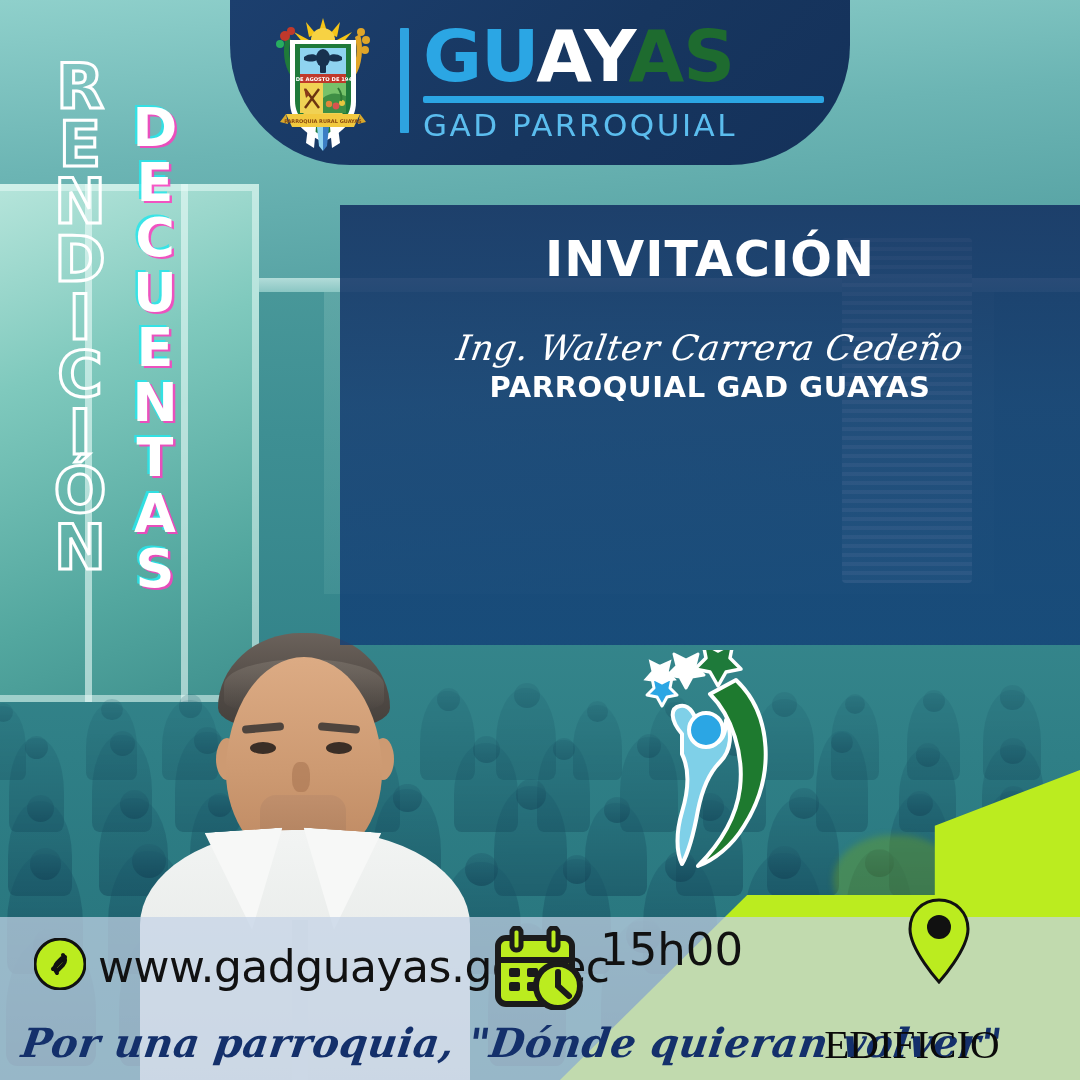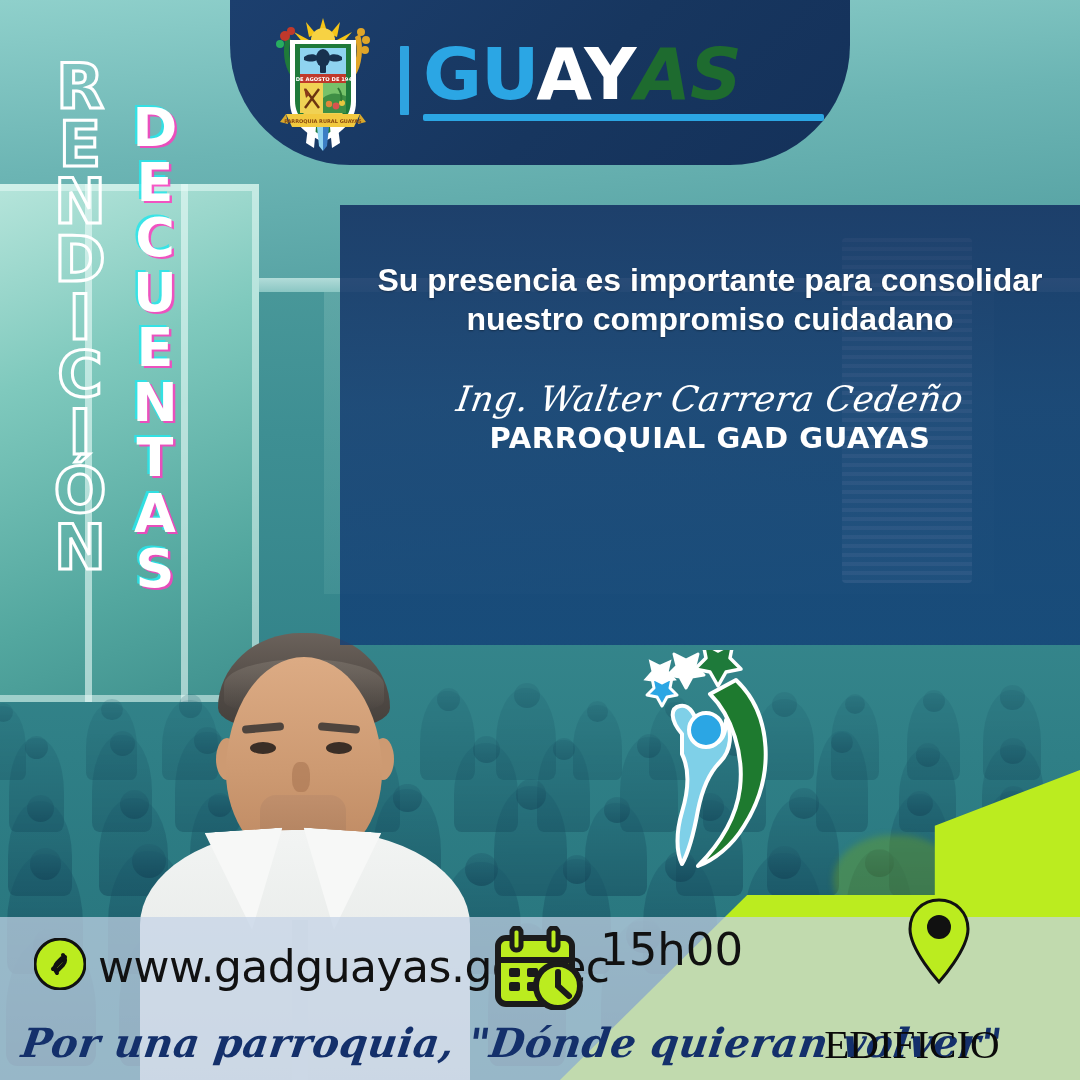--- a/index.html
+++ b/index.html
@@ -79,21 +79,21 @@
   .shield{position:relative;width:118px;height:142px;flex:0 0 auto;}
   .logo-block{flex:1 1 auto;display:flex;align-items:stretch;gap:14px;padding-top:4px;}
   .logo-bar{width:9px;background:#2ea3e0;border-radius:1px;margin:6px 0 10px;}
   .logo-txt{flex:1;display:flex;flex-direction:column;justify-content:center;}
   .wordmark{
     font-size:72px;font-weight:800;letter-spacing:-1px;line-height:.95;
     font-family:"DejaVu Sans", sans-serif;
   }
   .wordmark .c1{color:#2ba6e4;}
   .wordmark .c2{color:#ffffff;margin-top:32px;}
-  .wordmark .c3{color:#1e6b2f;font-style:italic;}
+  .wordmark .c3{color:#1e6b2f;}
   .logo-rule{height:7px;background:#2ba6e4;margin:5px 0 4px;border-radius:2px;}
   .subword{
     font-size:31px;letter-spacing:2.5px;color:#5bbdee;font-weight:400;
     font-family:"DejaVu Sans", sans-serif;
   }
 
   
   .vtitle{
     position:absolute;left:40px;top:58px;width:80px;
     display:flex;flex-direction:column;align-items:center;
@@ -409,20 +409,21 @@
         <path d="M53 117 L59 117 L59 141 L55 136 Z" fill="#8fd3f0"></path>
         <path d="M59 117 L65 117 L63 136 L59 141 Z" fill="#3b7ec4"></path>
       </svg>
     </div>
 
     <div class="logo-block">
       <div class="logo-bar"></div>
       <div class="logo-txt">
         <div class="wordmark"><span class="c1">GU</span><span class="c2">AY</span><span class="c3">AS</span></div>
         <div class="logo-rule"></div>
+        <div class="subword">GAD PARROQUIAL</div>
       </div>
     </div>
   </div>
 
   <div class="vtitle" id="vtitle1">
       <span>R</span>
       <span>E</span>
       <span>N</span>
       <span>D</span>
       <span>I</span>
@@ -455,21 +456,21 @@
     <div class="pt-nose"></div>
     <div class="pt-mouth"></div>
     <div class="pt-neck"></div>
     <div class="pt-shirt"></div>
     <div class="pt-collarL"></div>
     <div class="pt-collarR"></div>
     <div class="pt-placket"></div>
   </div>
 
   <div class="panel">
-    <p class="second">Su presencia es importante para consolidar nuestro compromiso cuidadano</p>
+    <h1>INVITACIÓN</h1>
     <div class="sig">Ing. Walter Carrera Cedeño</div>
     <div class="sig-role">PARROQUIAL GAD GUAYAS</div>
   </div>
 
   <div class="mark">
     <svg viewBox="0 0 160 230" width="160" height="230">
       <g fill="#ffffff" stroke="#ffffff" stroke-width="3">
         <path d="M32 44 l7 -12 l13 -2 l-9 -10 l3 -13 l-13 6 l-12 -6 l3 13 l-9 10 l13 2 z" transform="translate(-6,6) scale(.78)" fill="#ffffff"></path>
       </g>
 

